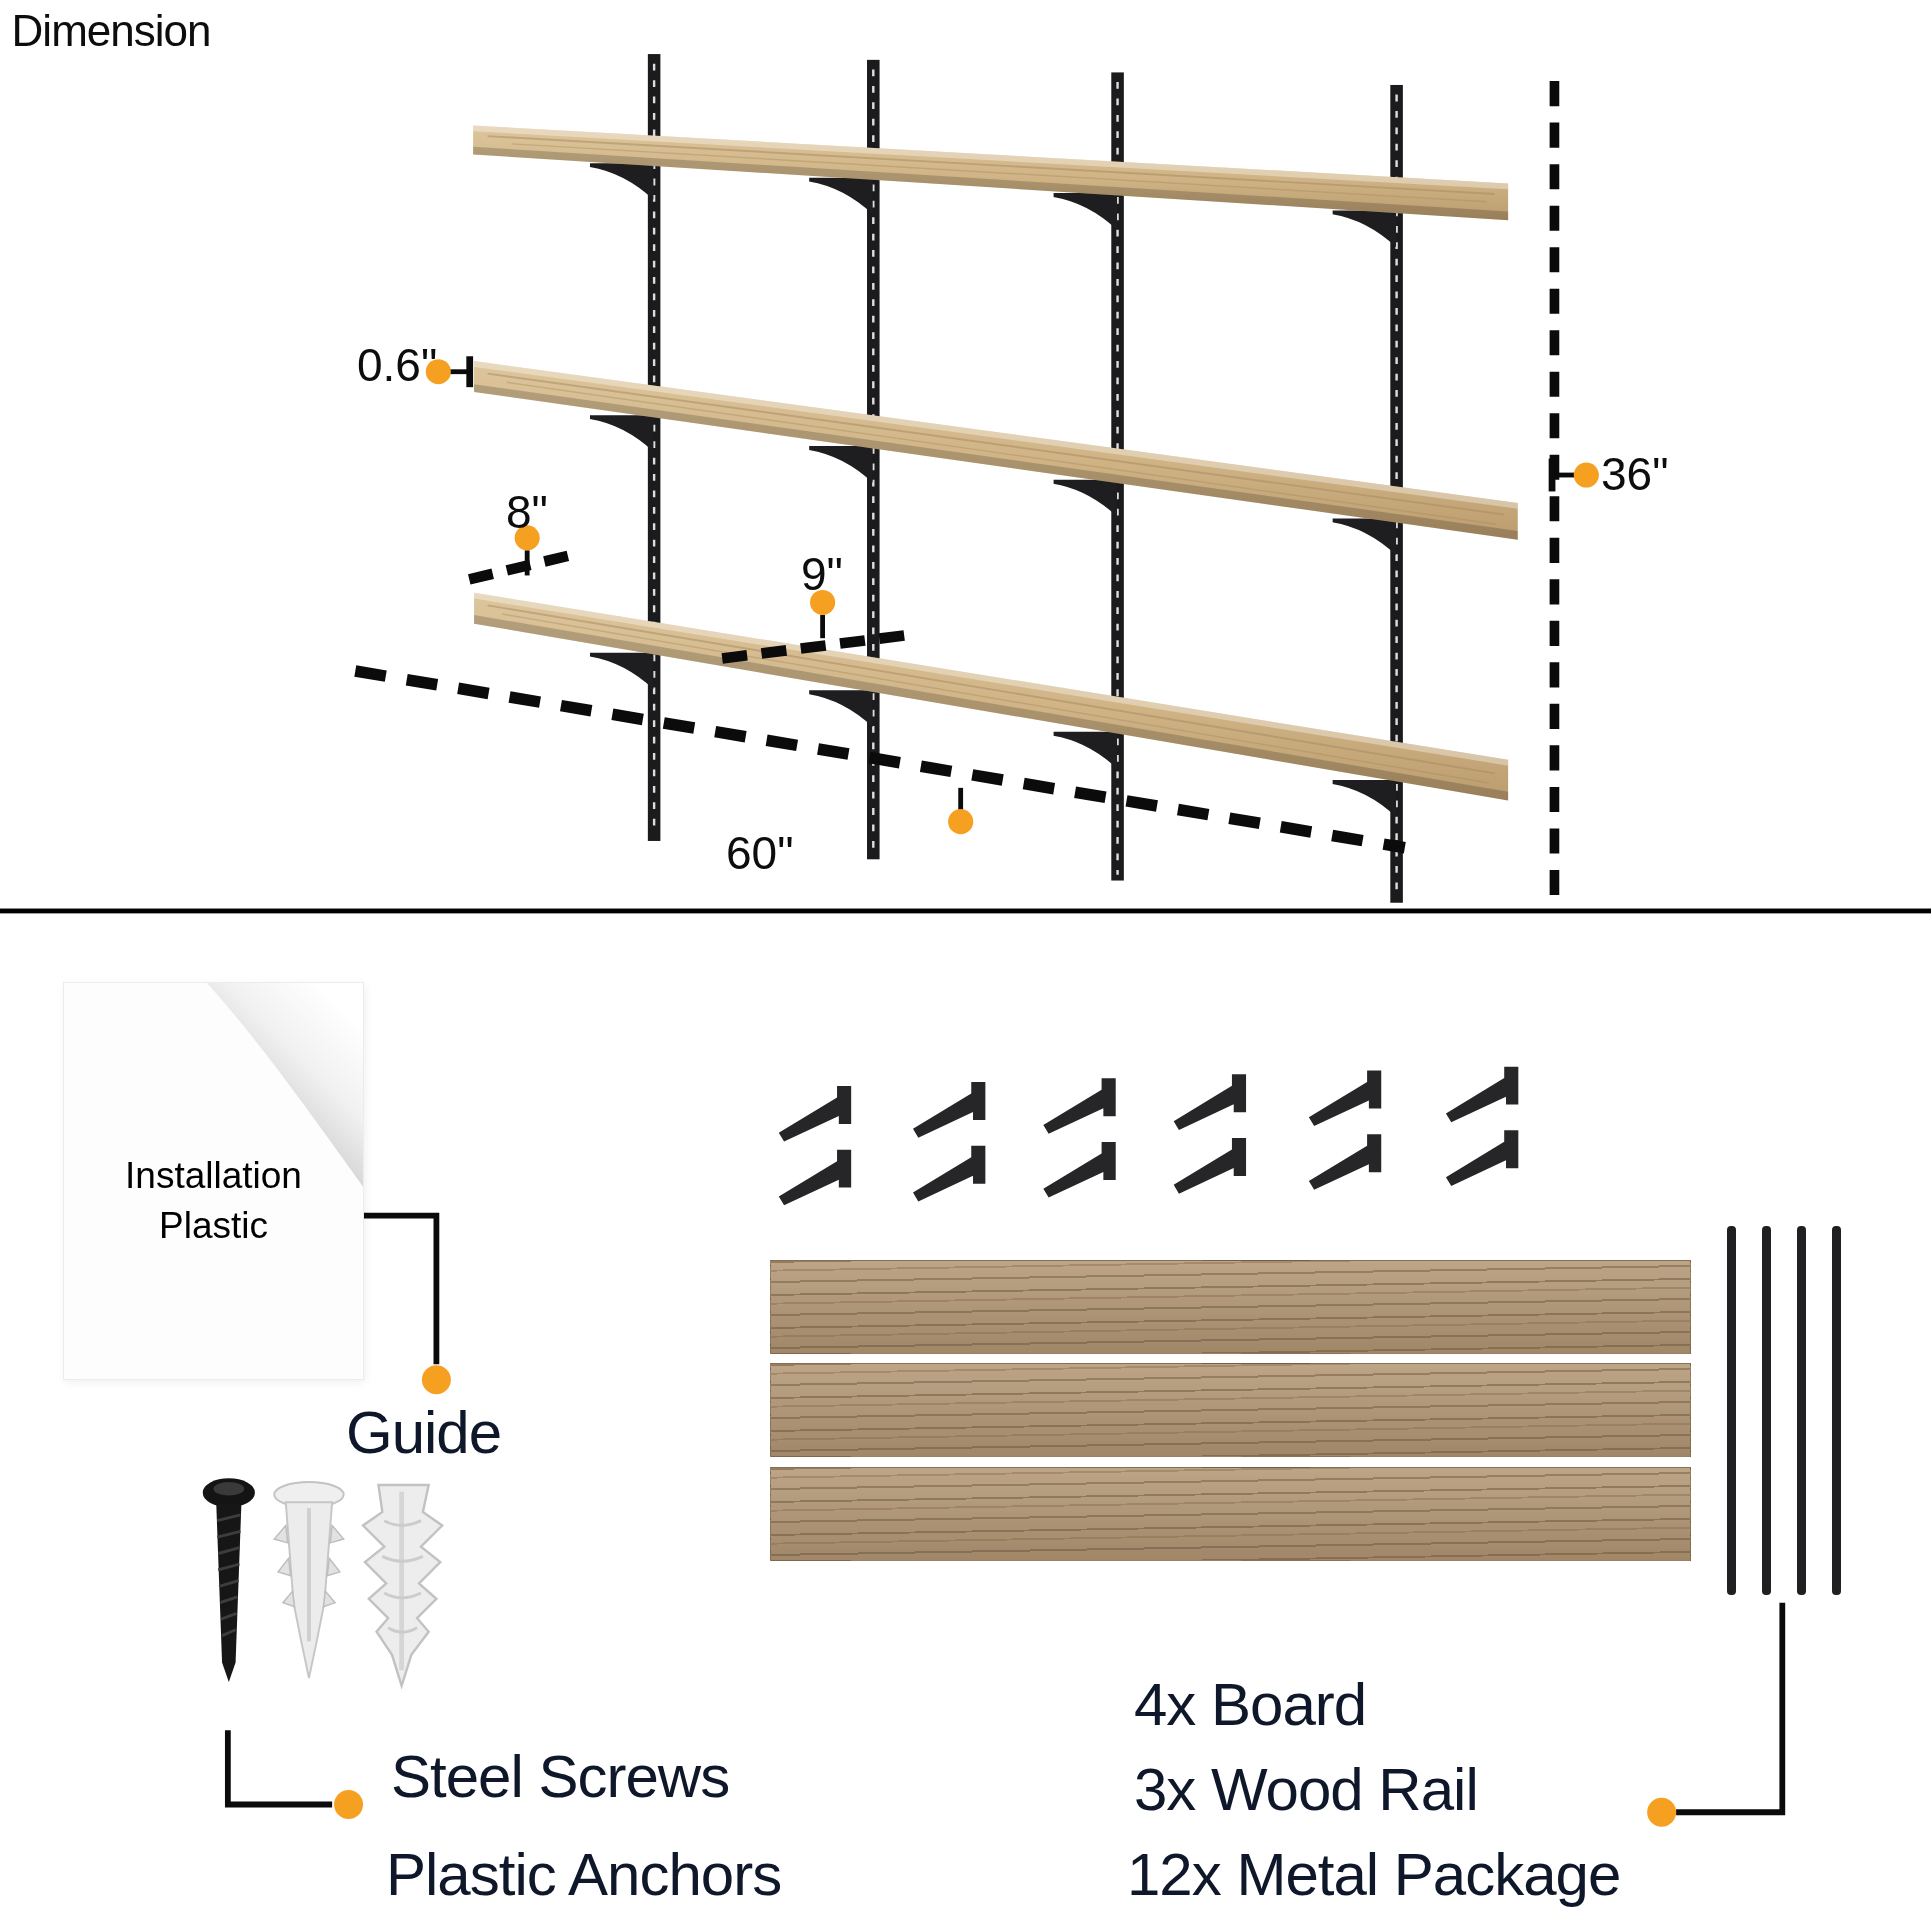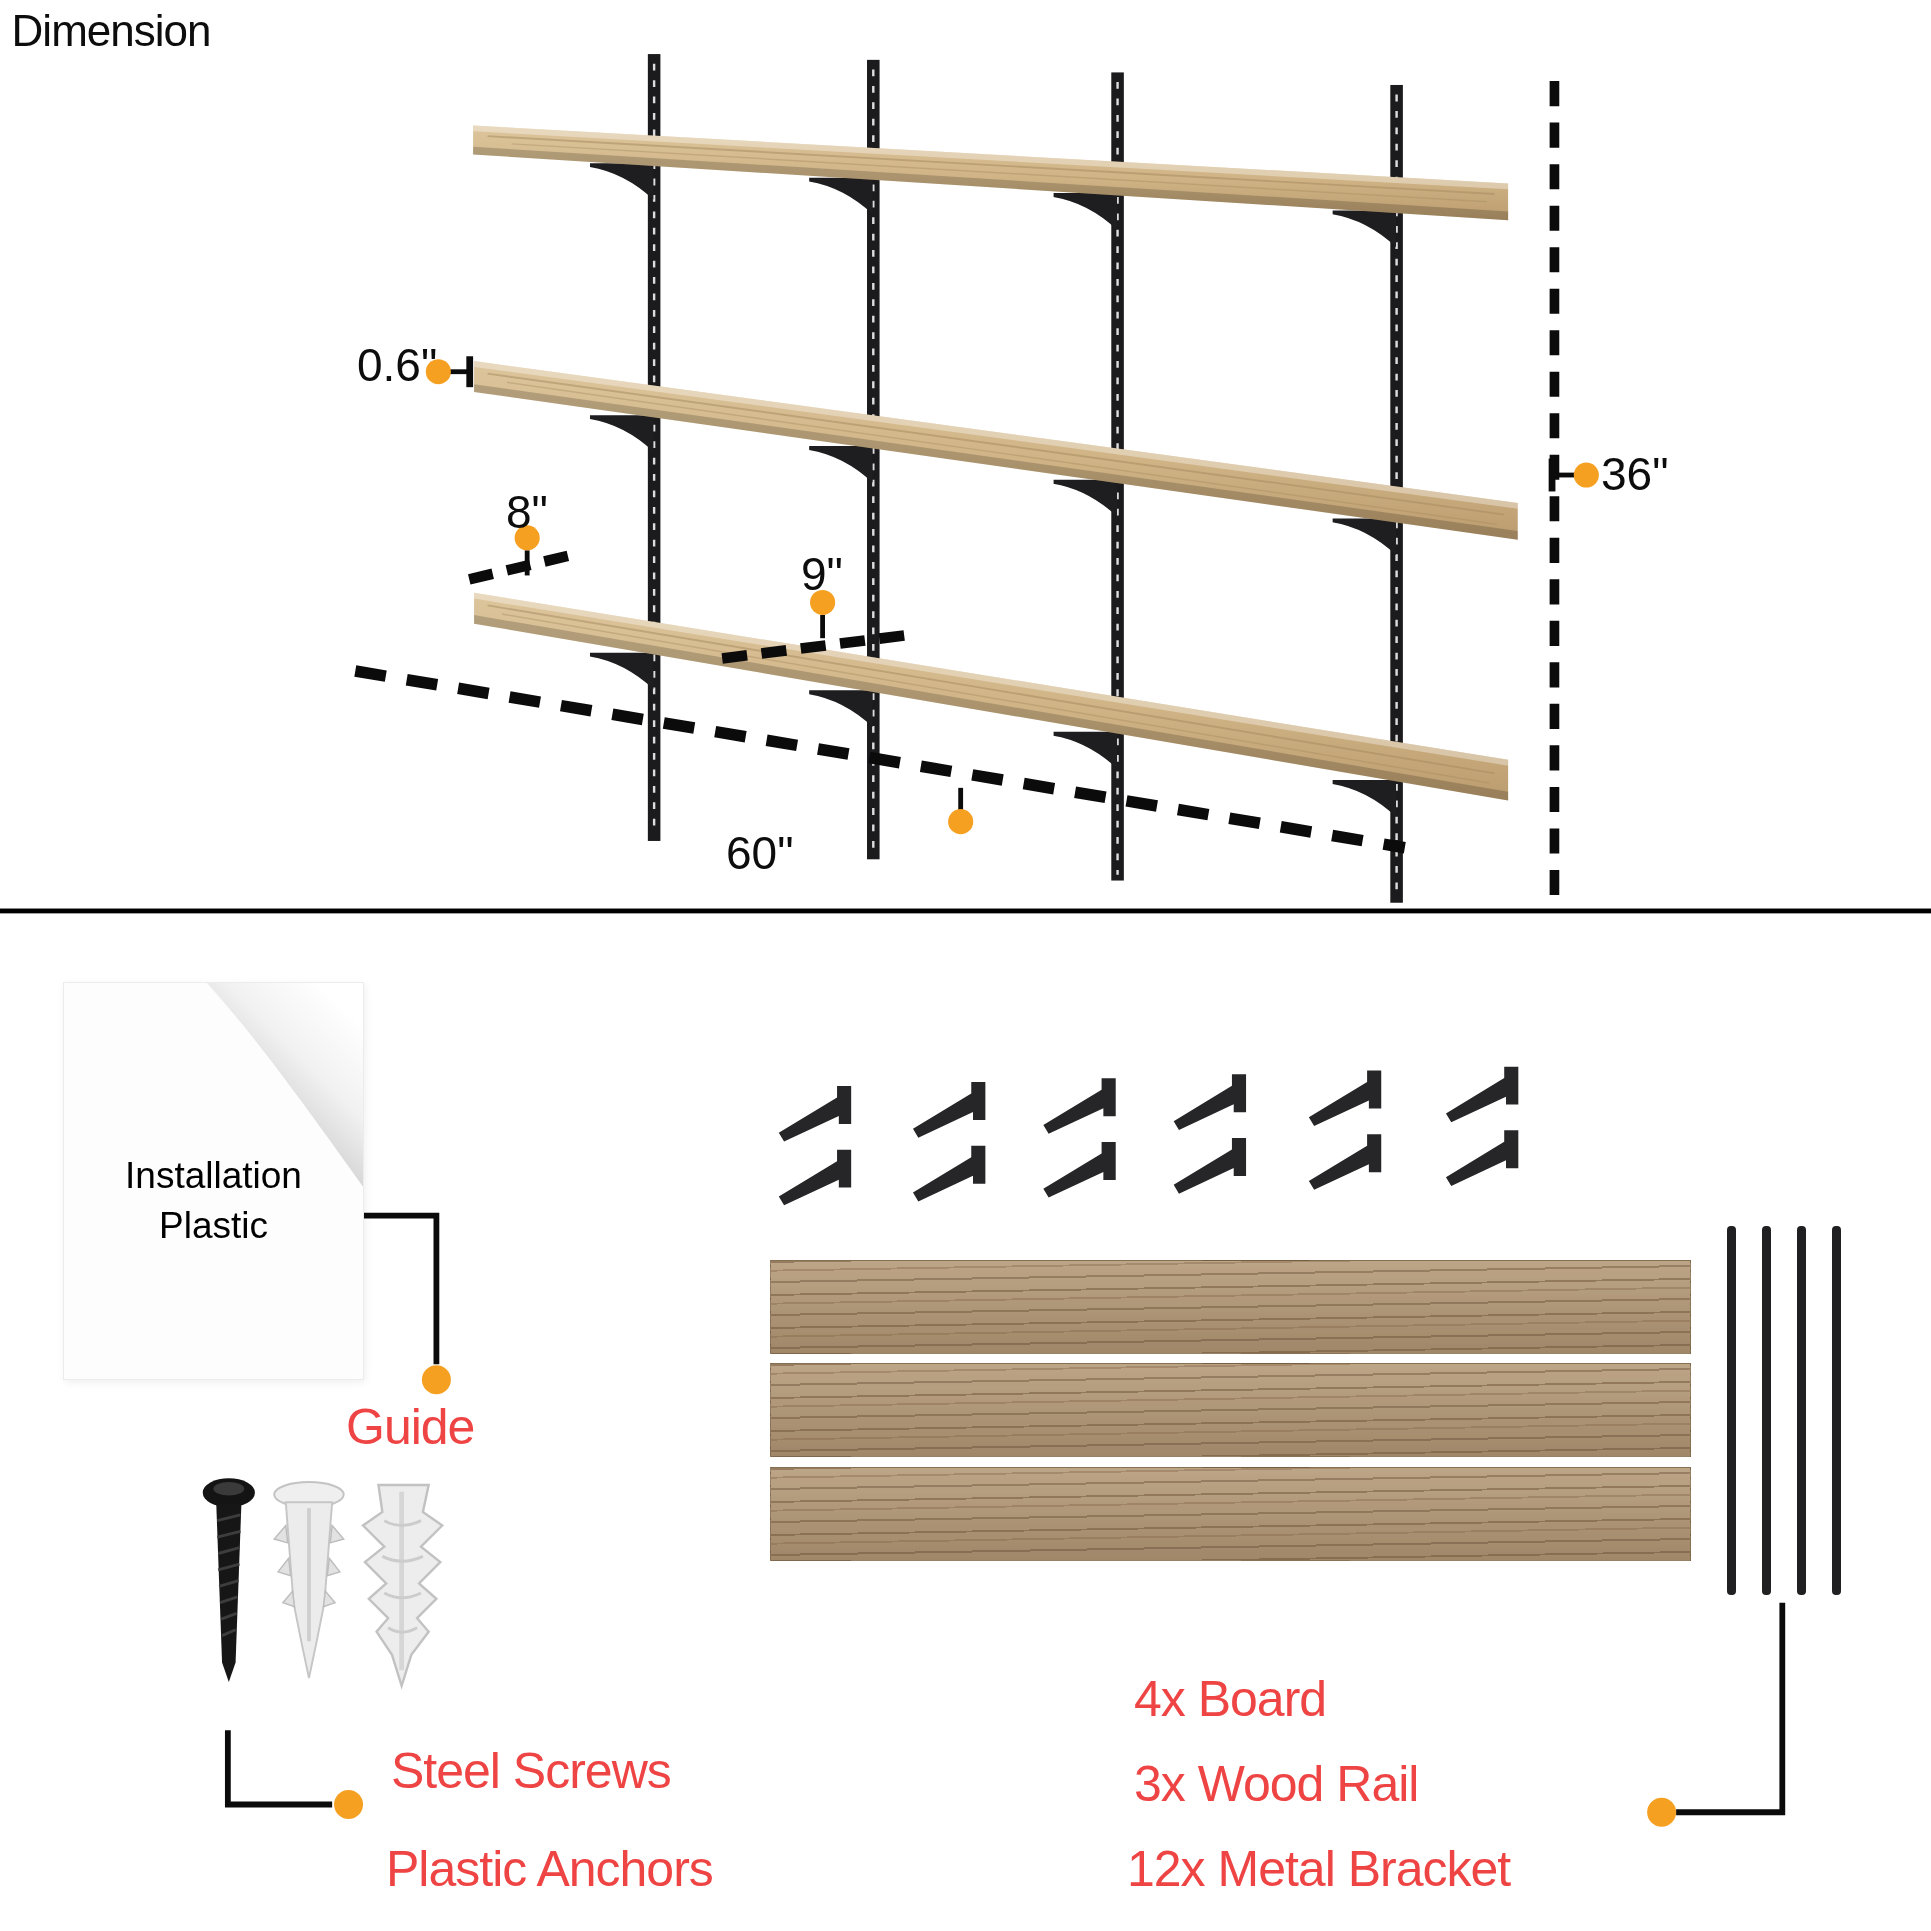--- a/index.html
+++ b/index.html
@@ -9,21 +9,21 @@
   }
   .abs{position:absolute;}
   svg{display:block;}
   .section-title{
     position:absolute;font-size:44px;line-height:1.05;color:#0d0d0d;letter-spacing:-1px;
   }
   .dim-label{
     position:absolute;font-size:46px;color:#0d0d0d;white-space:nowrap;
   }
   .big-label{
-    position:absolute;font-size:50px;color:#ef4444;white-space:nowrap;letter-spacing:-1px;
+    position:absolute;font-size:60px;color:#0f172a;white-space:nowrap;letter-spacing:-1px;
   }
   
   #manual-paper{
     position:absolute;left:63px;top:982px;width:299px;height:396px;
     background:#fdfdfd;border:1px solid #ececec;box-shadow:1.9px 2.9px 8.7px rgba(0,0,0,.07);
   }
   #manual-paper .curl{
     position:absolute;top:0;right:0;width:156px;height:205px;
     background:linear-gradient(225deg,#ffffff 12%,#f1f1f1 38%,#d6d6d6 58%,#ababab 76%,#8f8f8f 92%);
     clip-path:path('M0 0 L162 0 L162 212 C 100 125, 52 58, 0 0 Z');
@@ -256,16 +256,16 @@
   <div class="dim-label" style="left:726px;top:826px">60"</div>
 
 
   <div class="big-label" style="left:346px;top:1398px">Guide</div>
 
   <div class="big-label" style="left:391px;top:1742px">Steel Screws</div>
   <div class="big-label" style="left:386px;top:1840px">Plastic Anchors</div>
 
   <div class="big-label" style="left:1134px;top:1670px">4x Board</div>
   <div class="big-label" style="left:1134px;top:1755px">3x Wood Rail</div>
-  <div class="big-label" style="left:1127px;top:1840px">12x Metal Bracket</div>
+  <div class="big-label" style="left:1127px;top:1840px">12x Metal Package</div>
 
 </div>
 
 
 </body></html>

